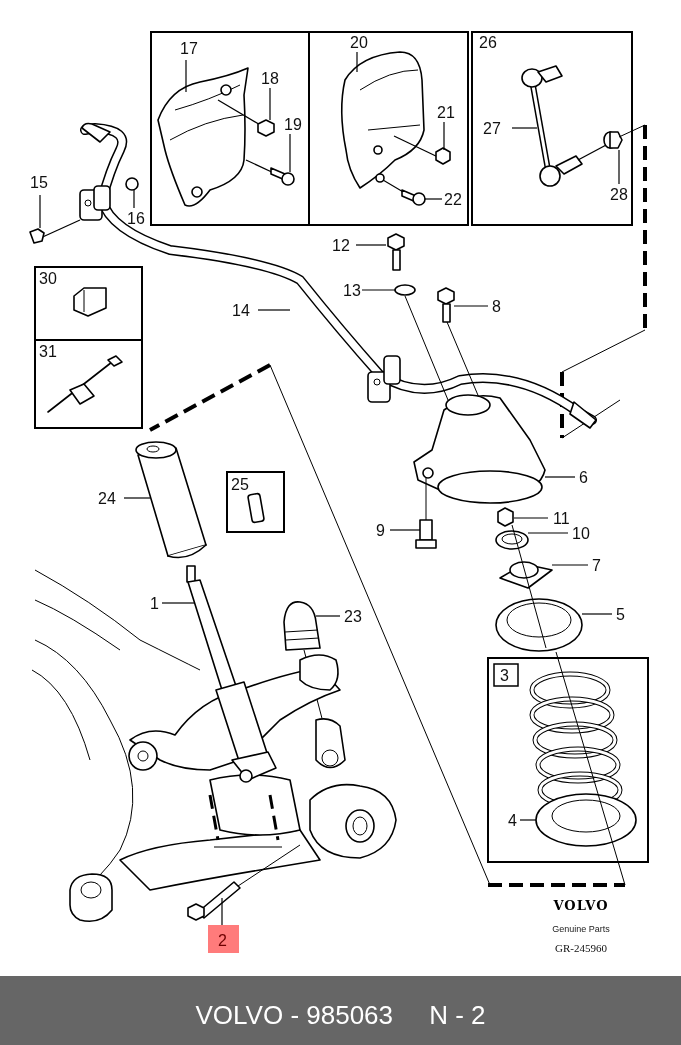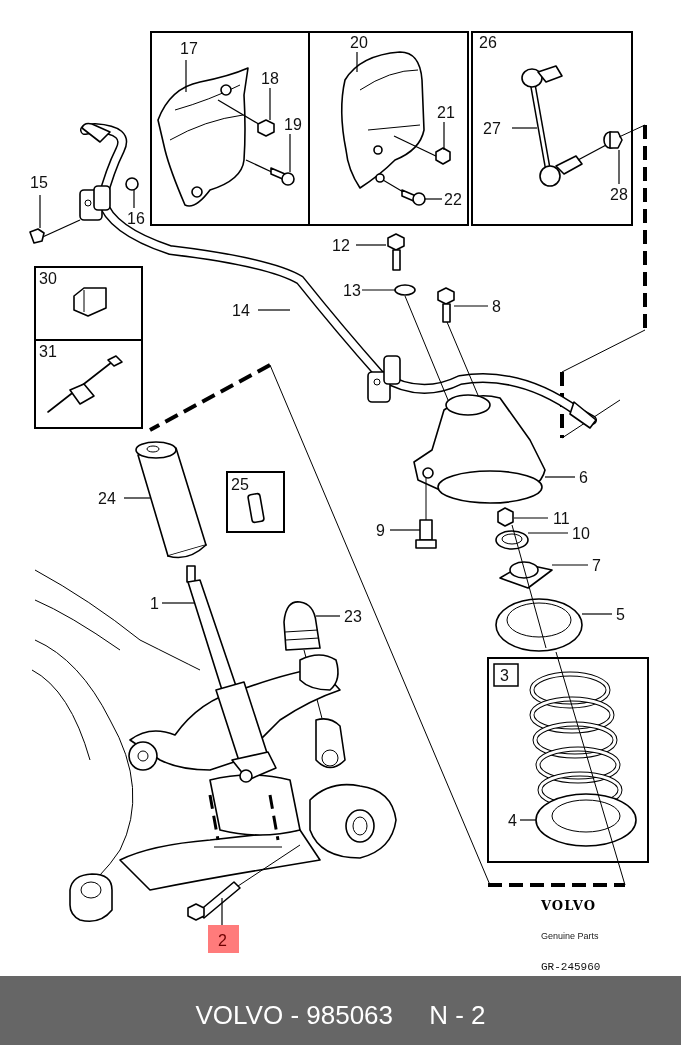--- a/index.html
+++ b/index.html
@@ -5,24 +5,24 @@
   html, body { margin: 0; padding: 0; background: #ffffff; }
   body { width: 681px; height: 1045px; position: relative; overflow: hidden; font-family: "Liberation Sans", sans-serif; }
   #diagram { position: absolute; left: 0; top: 0; width: 681px; height: 976px; }
   .callout { font-family: "Liberation Sans", sans-serif; font-size: 16px; fill: #111; }
   .part { fill: #fff; stroke: #000; stroke-width: 1.6; stroke-linejoin: round; stroke-linecap: round; }
   .thin { fill: none; stroke: #000; stroke-width: 1; }
   .leader { fill: none; stroke: #000; stroke-width: 1.2; }
   .box { fill: none; stroke: #000; stroke-width: 2; }
   .dash { fill: none; stroke: #000; stroke-width: 4; stroke-dasharray: 14 7; }
   .hl { fill: #ff7b7b; }
-  .brand { position: absolute; right: 60px; top: 898px; width: 80px; }
+  .brand { position: absolute; right: 60px; top: 898px; width: 80px; text-align: center; }
   .brand-logo { font-family: "DejaVu Serif", serif; font-weight: bold; font-size: 13px; letter-spacing: 1px; color: #000; }
-  .brand-sub { font-family: "Liberation Sans", sans-serif; font-size: 9px; color: #222; margin-top: 18px; }
-  .brand-code { font-family: Liberation Mono, monospace; font-size: 11px; color: #111; margin-top: 20px; }
+  .brand-sub { font-family: "Liberation Sans", sans-serif; font-size: 9px; color: #222; margin-top: 11px; }
+  .brand-code { font-family: Liberation Serif, serif; font-size: 11px; color: #111; margin-top: 8px; }
   .footer { position: absolute; left: 0; top: 976px; width: 681px; height: 79px; background: #666666; display: flex; align-items: center; justify-content: center; }
   .footer span { color: #ffffff; font-family: "Liberation Sans", sans-serif; font-size: 26px; white-space: pre; }
 </style>
 </head>
 <body>
 
 <svg id="diagram" viewBox="0 0 681 976" xmlns="http://www.w3.org/2000/svg">
 
   <g>
     <rect class="box" x="151" y="32" width="158" height="193"></rect>

